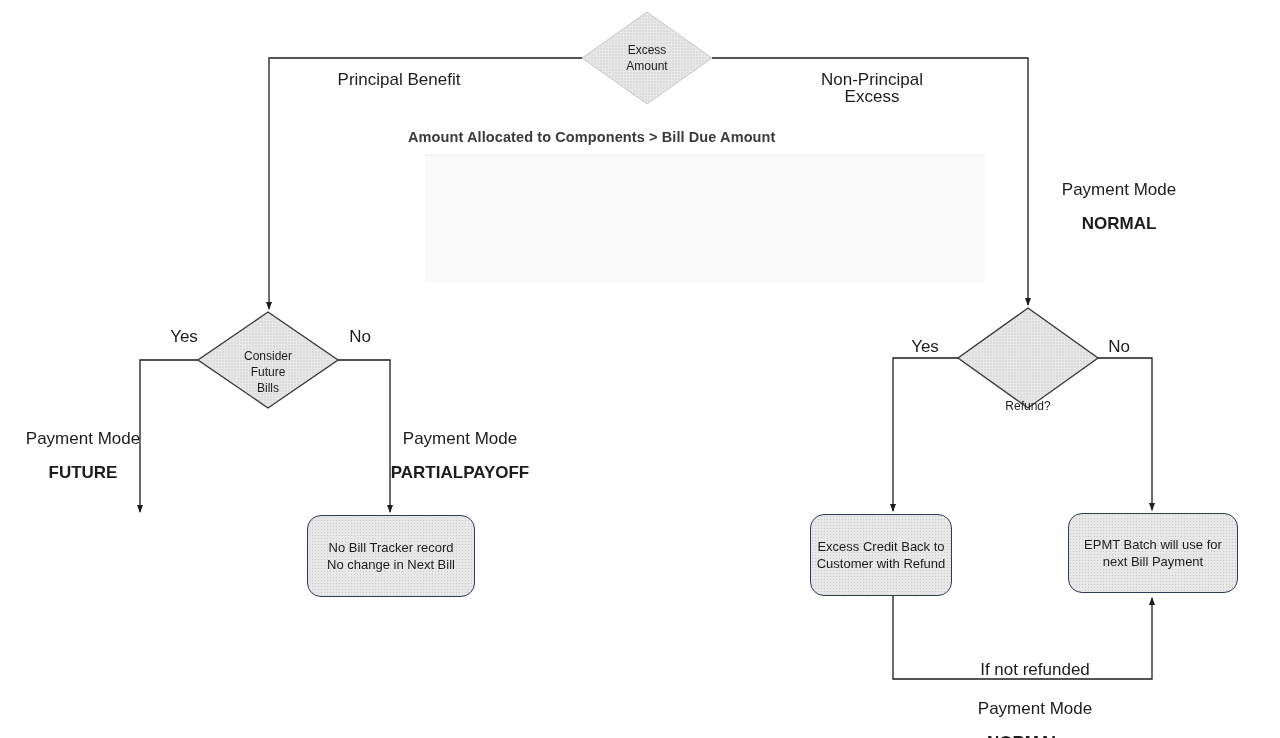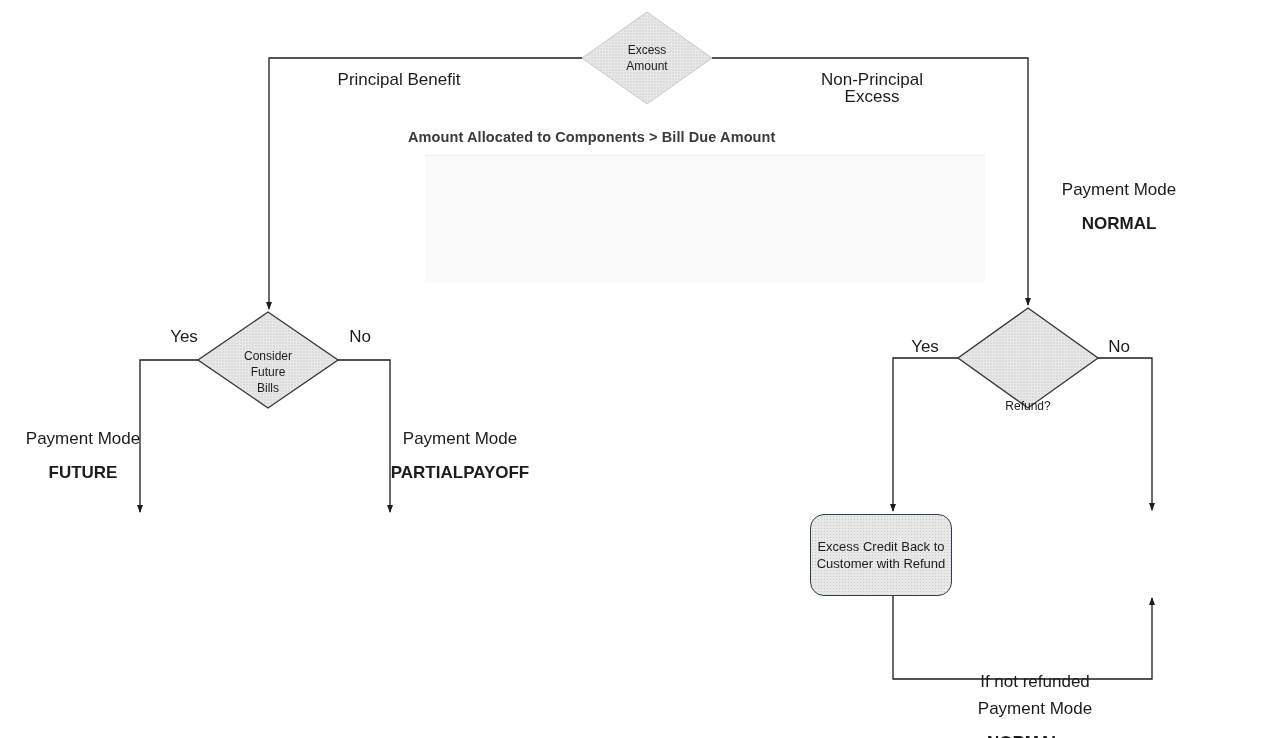--- a/index.html
+++ b/index.html
@@ -129,22 +129,26 @@
   <div class="lbl" style="left:23px; top:413px; width:120px;">
     <div>Payment Mode</div>
     <div class="bold-line">FUTURE</div>
   </div>
 
   <div class="lbl" style="left:378px; top:413px; width:164px;">
     <div>Payment Mode</div>
     <div class="bold-line">PARTIALPAYOFF</div>
   </div>
 
+  <div class="node-box" style="left:307px; top:515px; width:168px; height:82px;">No Bill Tracker record
+No change in Next Bill</div>
   <div class="node-box" style="left:810px; top:514px; width:142px; height:82px;">Excess Credit Back to
 Customer with Refund</div>
+  <div class="node-box" style="left:1068px; top:513px; width:170px; height:80px;">EPMT Batch will use for
+next Bill Payment</div>
 
-  <div class="lbl" style="left:965px; top:661px; width:140px;margin-top:12px;">If not refunded</div>
+  <div class="lbl" style="left:965px; top:661px; width:140px;">If not refunded</div>
   <div class="lbl" style="left:945px; top:683px; width:180px;">
     <div>Payment Mode</div>
     <div class="bold-line">NORMAL or ADVANCE</div>
   </div>
 
 </div>
 
 </body></html>

